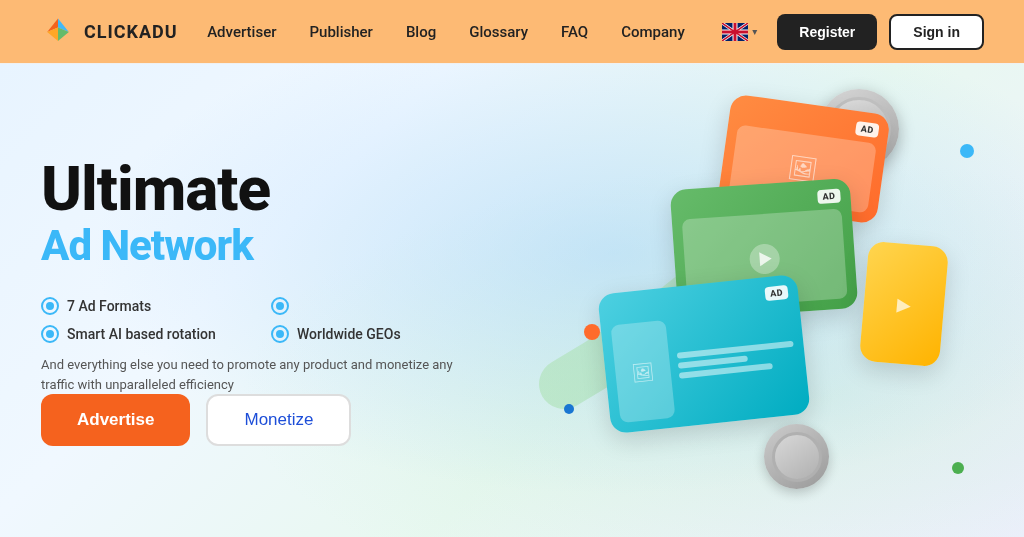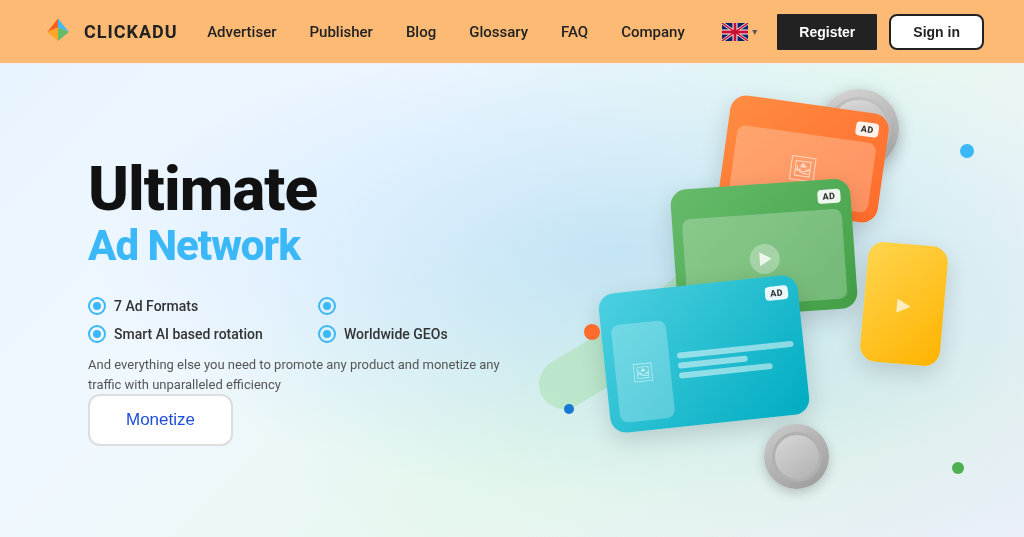--- a/index.html
+++ b/index.html
@@ -65,21 +65,21 @@
     }
     .chevron-down {
       font-size: 10px;
       color: #555;
     }
     .btn-register {
       background: #222;
       color: #fff;
       border: none;
       padding: 10px 22px;
-      border-radius: 1px;
+      border-radius: 8px;
       font-size: 14px;
       font-weight: 600;
       cursor: pointer;
     }
     .btn-signin {
       background: #fff;
       color: #222;
       border: 2px solid #222;
       padding: 8px 22px;
       border-radius: 8px;
@@ -99,21 +99,21 @@
     }
     .hero-bg-blob {
       position: absolute;
       top: 0; left: 0; right: 0; bottom: 0;
       background: radial-gradient(ellipse at 60% 40%, rgba(144,200,255,0.4) 0%, transparent 60%),
                   radial-gradient(ellipse at 80% 70%, rgba(180,230,200,0.3) 0%, transparent 50%);
     }
     .hero-content {
       position: relative;
       z-index: 2;
-      padding-left: 88px;
+      padding-left: 41px;
       max-width: 560px;
     }
     .hero-title-main {
       font-size: 62px;
       font-weight: 800;
       color: #111;
       line-height: 1.1;
       letter-spacing: -1px;
     }
     .hero-title-sub {
@@ -365,20 +365,21 @@
         <div class="feature-dot">
           <div class="feature-dot-inner"></div>
         </div>
         <span>Worldwide GEOs</span>
       </div>
     </div>
 
     <p class="hero-sub-text">And everything else you need to promote any product and monetize any traffic with unparalleled efficiency</p>
 
     <div class="hero-buttons">
+      <button class="btn-advertise">Advertise</button>
       <button class="btn-monetize">Monetize</button>
     </div>
   </div>
 
   <div class="hero-illustration">
 
     <svg style="position:absolute; top:80px; left:30px; width:340px; height:280px;" viewBox="0 0 340 280">
       <defs>
         <linearGradient id="arrowGrad" x1="0%" y1="0%" x2="100%" y2="100%">
           <stop offset="0%" style="stop-color:#b8e6b0;stop-opacity:0.8"></stop>

